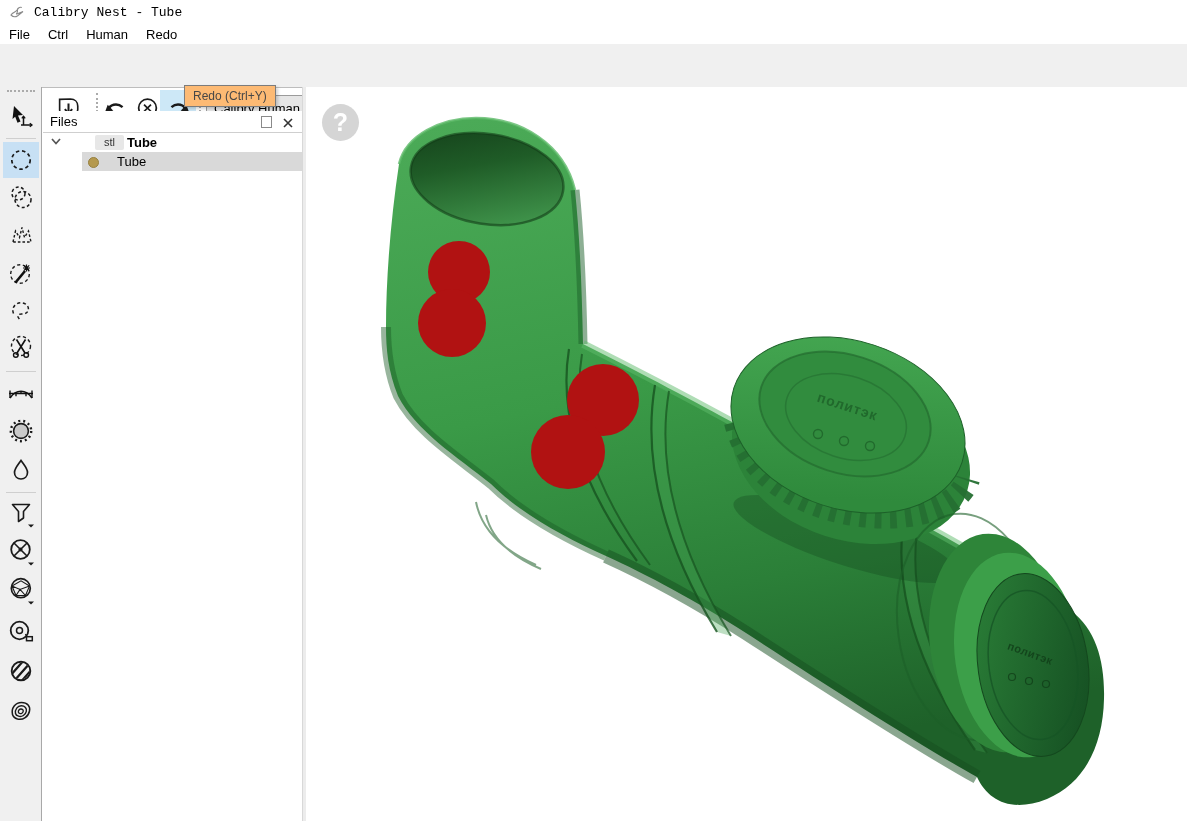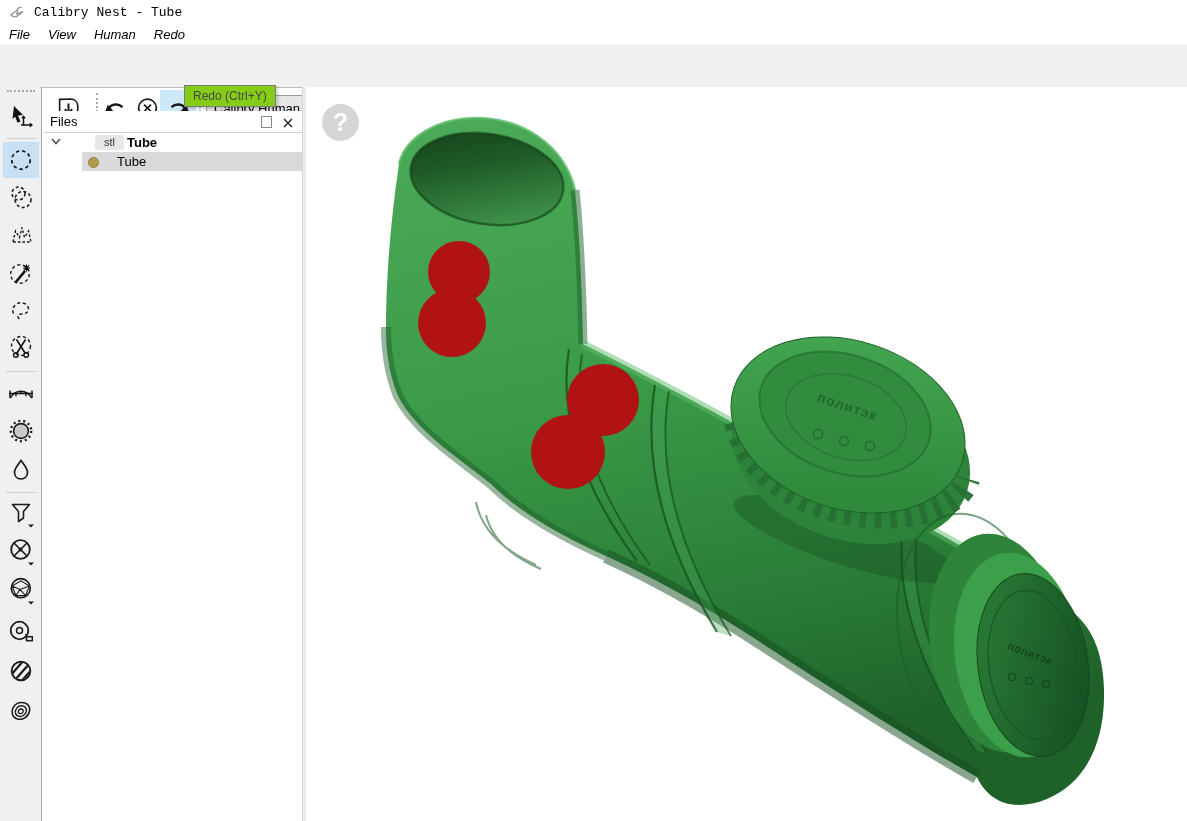--- a/index.html
+++ b/index.html
@@ -7,21 +7,21 @@
   body { font-family: "Liberation Sans", sans-serif; background:#fff; overflow:hidden; }
   .app { position:relative; width:1187px; height:821px; background:#fff; }
 
   
   .titlebar { position:absolute; left:0; top:0; width:100%; height:24px; background:#fff; display:flex; align-items:center;font-family:Liberation Mono, monospace; }
   .titlebar .appicon { margin:0 8px 0 8px; width:18px; height:18px; }
   .titlebar .title { font-size:13px; color:#000; }
 
   
   .menubar { position:absolute; left:0; top:24px; width:100%; height:20px; background:#fff; display:flex; align-items:center; }
-  .menu-item { font-size:13px; color:#000; padding:2px 9px; cursor:default;font-style:italic; }
+  .menu-item { font-size:13px; color:#000; padding:2px 9px; cursor:default; }
 
   
   .toolbar { position:absolute; left:0; top:44px; width:100%; height:44px; background:#f0f0f0; border-bottom:1px solid #bdbdbd; }
   .grip-v { position:absolute; top:49px; height:31px; width:0; border-left:2px dotted #ababab; }
   .tbtn { position:absolute; top:46px; width:36px; height:36px; display:flex; align-items:center; justify-content:center; background:transparent; border:none; cursor:pointer; }
   .tbtn.active { background:#cde8f7; }
   .tbtn svg { display:block; }
   .tb-vsep { position:absolute; top:51px; width:1px; height:27px; background:#c2c2c2; }
   .combo { position:absolute; left:206px; top:51px; width:130px; height:26px; background:#e6e6e6; border:1px solid #9b9b9b; display:flex; align-items:center; font-size:13px; color:#000; padding-left:7px; cursor:pointer; }
   .combo .val { flex:1; }
@@ -47,38 +47,38 @@
   .tr-dot { position:absolute; left:45px; top:5px; width:11px; height:11px; border-radius:50%; background:#b5994e; border:1px solid #96803f; }
   .tr-label { position:absolute; left:74px; }
 
   .splitter { position:absolute; left:302px; top:87px; width:4px; height:734px; background:#ececec; border-left:1px solid #d8d8d8; cursor:col-resize; }
 
   .viewport { position:absolute; left:306px; top:87px; width:881px; height:734px; background:#ffffff; overflow:hidden; }
   .help-circle { position:absolute; left:16px; top:17px; width:37px; height:37px; border-radius:50%; background:#d5d5d5; color:#fff; font-size:25px; font-weight:bold; display:flex; align-items:center; justify-content:center; border:none; cursor:pointer; }
   .model-svg { position:absolute; left:0; top:0; }
 
   
-  .tooltip { position:absolute; left:184px; top:85px; height:22px; background:#84cc16; border:1px solid #7c7c7c; font-size:12px; color:#474747; padding:3px 8px; z-index:60; box-shadow:2px 2px 3px rgba(0,0,0,.18); white-space:nowrap; }
+  .tooltip { position:absolute; left:184px; top:85px; height:22px; background:#fdba74; border:1px solid #7c7c7c; font-size:12px; color:#474747; padding:3px 8px; z-index:60; box-shadow:2px 2px 3px rgba(0,0,0,.18); white-space:nowrap; }
 </style>
 </head>
 <body>
 
 <div class="app">
 
   <div class="titlebar">
     <svg class="appicon" viewBox="0 0 18 18">
       <path d="M3,12 C5,9 8,9.5 9.5,6.5 C9.8,8.5 9.3,10 8.3,11.2 L15,8.5 L9.7,12.7 C7.5,14.2 5,14 3,12 Z" fill="none" stroke="#8a8a8a" stroke-width="1.1"></path>
       <path d="M9.5,6.5 C10.5,4.3 12.2,3.8 13.8,4.6" fill="none" stroke="#8a8a8a" stroke-width="1.1"></path>
     </svg>
     <span class="title">Calibry Nest - Tube</span>
   </div>
 
   <div class="menubar">
     <span class="menu-item">File</span>
-    <span class="menu-item">View</span>
+    <span class="menu-item">Ctrl</span>
     <span class="menu-item">Human</span>
     <span class="menu-item">Redo</span>
   </div>
 
   <div class="toolbar">
     <div class="grip-v" style="left:5px"></div>
 
     <button class="tbtn" style="left:12px">
       <svg width="27" height="27" viewBox="0 0 28 28">
         <path d="M4.8,4.5 L16,4.2 C20.5,4.2 23.6,7.2 23.6,11.4 L23.6,15 C23.6,19.5 20,23 15.5,23 L12.2,23 C7.8,23 4.8,20 4.8,15.6 Z" fill="none" stroke="#1a1a1a" stroke-width="1.7"></path>

